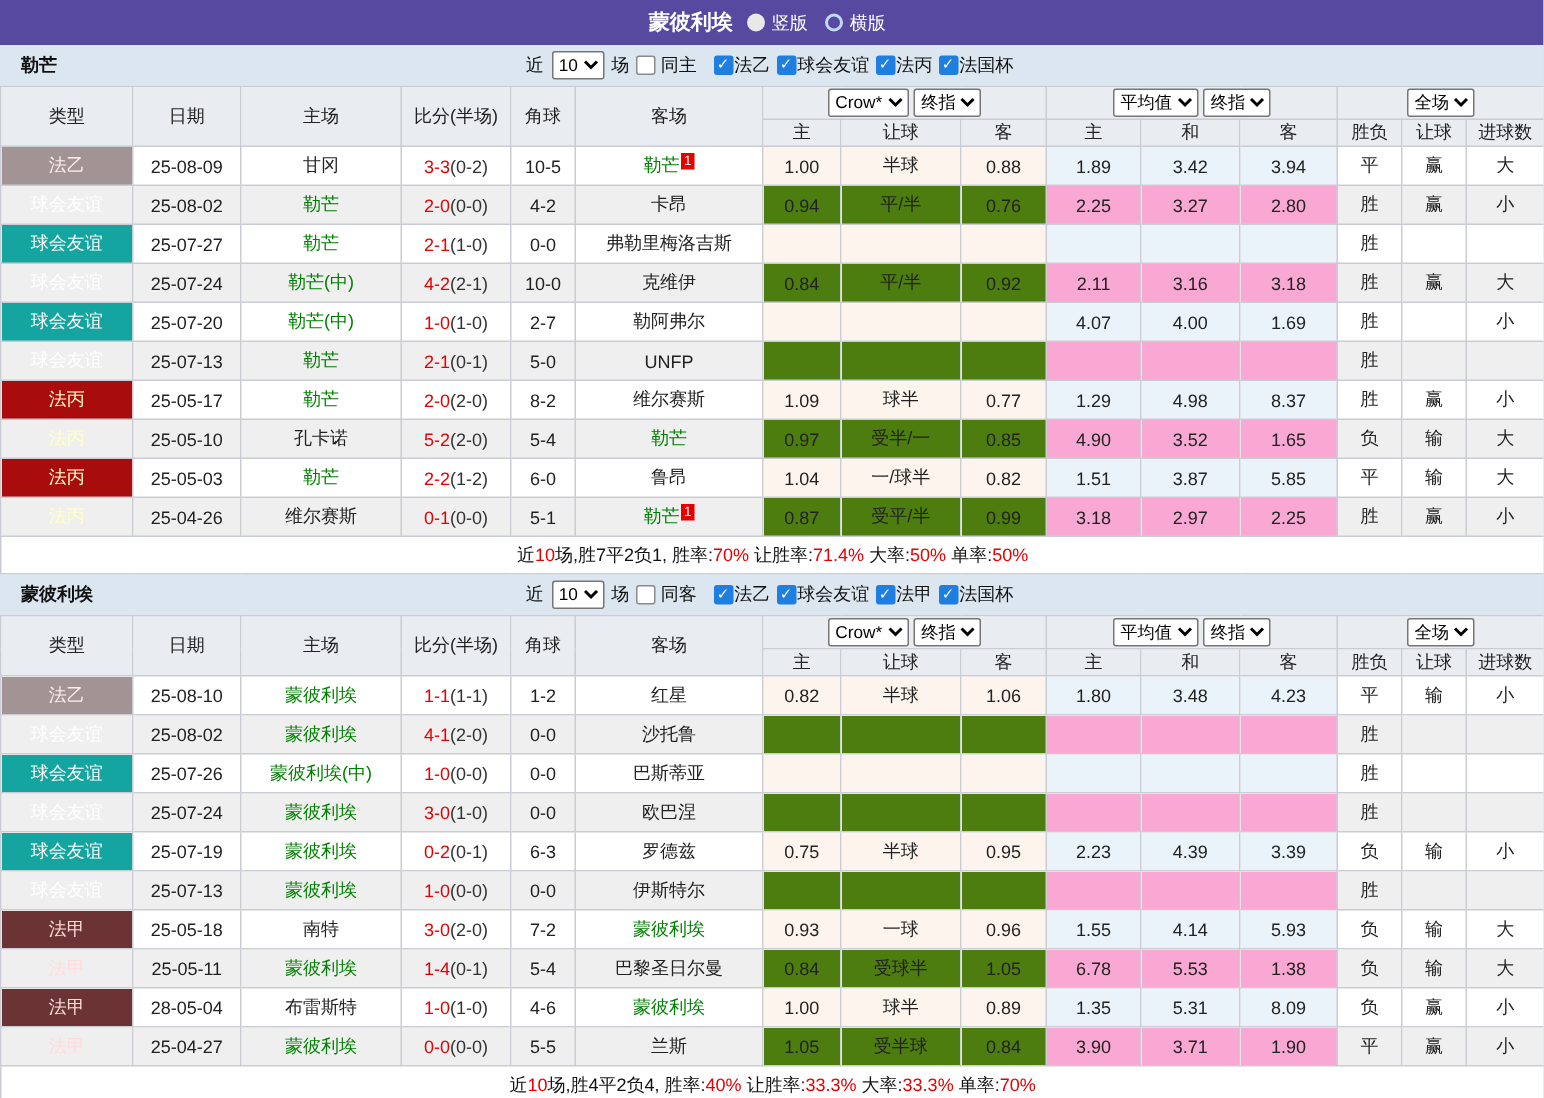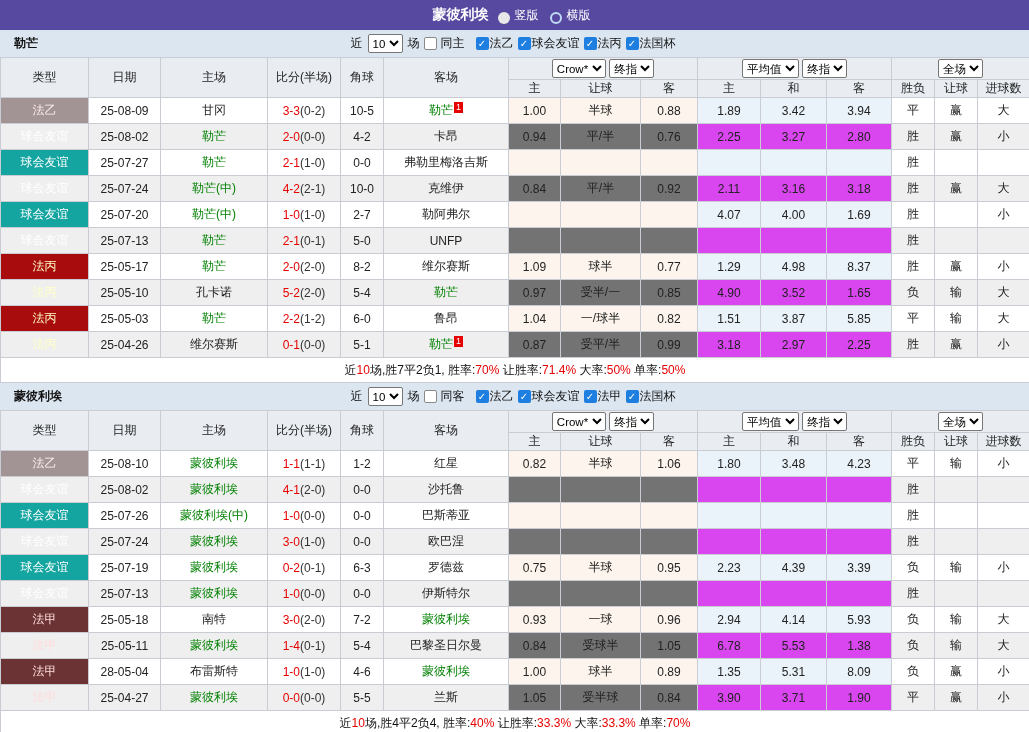--- a/index.html
+++ b/index.html
@@ -6,21 +6,21 @@
   html,body{margin:0;padding:0}
   body{
     width:1029px;min-height:732px;
     background:var(--page_bg,#D9E3EE);
     font-family:"Liberation Sans","DejaVu Sans",sans-serif;
     -webkit-font-smoothing:antialiased;
   }
   
   .titlebar{height:30px;background:var(--titlebar_bg,#5749A0);display:flex;align-items:center;justify-content:center;gap:9px}
   .tb-title{color:#fff;font-weight:bold;font-size:14px}
-  .radio-group{display:flex;align-items:flex-end;gap:5px}
+  .radio-group{display:flex;align-items:center;gap:5px}
   .tb-lab{color:#fff;font-size:12px;margin-right:6px}
   .radio{display:inline-block;border-radius:50%;flex:none;cursor:pointer}
   .radio.sel{width:12px;height:12px;background:#E8E8E8}
   .radio.unsel{width:12px;height:12px;border:2px solid #BFD9F7;background:transparent}
   
   .filterbar{height:27px;background:var(--filter_bg,#DCE6F0);display:flex;align-items:center;font-size:12px;position:relative;color:#111}
   .team{position:absolute;left:14px;font-weight:bold}
   .filters{margin:0 auto;display:flex;align-items:center;gap:4px}
   .cb{width:13px;height:13px;display:inline-flex;align-items:center;justify-content:center;border-radius:2px;flex:none;cursor:pointer}
   .cb.on{background:var(--checkbox_blue,#1E7FE0)}
@@ -32,22 +32,22 @@
   
   table.grid{width:1029px;table-layout:fixed;border-collapse:collapse;background:#fff}
   .grid th,.grid td{border:1px solid #C9CDD3;text-align:center;font-size:12px;font-weight:normal;padding:0;white-space:nowrap;overflow:hidden;color:#222}
   thead th{background:var(--header_bg,#E9EDF2)}
   .hrow1 th{height:22px}
   .hrow2 th{height:18px}
   tbody td{height:26px;background:#fff}
   tr.even td{background:#EFEFEF}
   td.g1{background:var(--group1_bg,#FDF5ED)}
   td.g2{background:var(--group2_bg,#EAF3F9)}
-  tr.even td.g1{background:#737373}
-  tr.even td.g2{background:#d946ef}
+  tr.even td.g1{background:#4d7c0f}
+  tr.even td.g2{background:#f9a8d4}
   td.lg-ligue2{background:var(--ligue2_bg,#A29494);color:#FFECEC}
   td.lg-friendly{background:var(--friendly_bg,#14A5A0);color:#FFFFFF}
   td.lg-national{background:var(--national_bg,#A80C0C);color:#FFFFC8}
   td.lg-ligue1{background:var(--ligue1_bg,#6B3333);color:#FFDCDC}
   .tn.green{color:var(--team_green,#008000)}
   .sc{color:var(--score_red,#E60000)}
   .hf{color:#333}
   .c-red{color:var(--win_red,#E02020)}
   .c-blue{color:var(--lose_blue,#2929CC)}
   .c-green{color:var(--draw_green,#008000)}
@@ -497,21 +497,21 @@
           <tr>
             <td class="lg-ligue1">法甲</td>
             <td>25-05-18</td>
             <td><span class="tn">南特</span></td>
             <td><span class="sc">3-0</span><span class="hf">(2-0)</span></td>
             <td>7-2</td>
             <td><span class="tn green">蒙彼利埃</span></td>
             <td class="g1">0.93</td>
             <td class="g1">一球</td>
             <td class="g1">0.96</td>
-            <td class="g2">2.94</td>
+            <td class="g2">1.55</td>
             <td class="g2">4.14</td>
             <td class="g2">5.93</td>
             <td class="c-blue">负</td>
             <td class="c-blue">输</td>
             <td class="c-red">大</td>
           </tr>
           <tr class="even">
             <td class="lg-ligue1">法甲</td>
             <td>25-05-11</td>
             <td><span class="tn green">蒙彼利埃</span></td>

